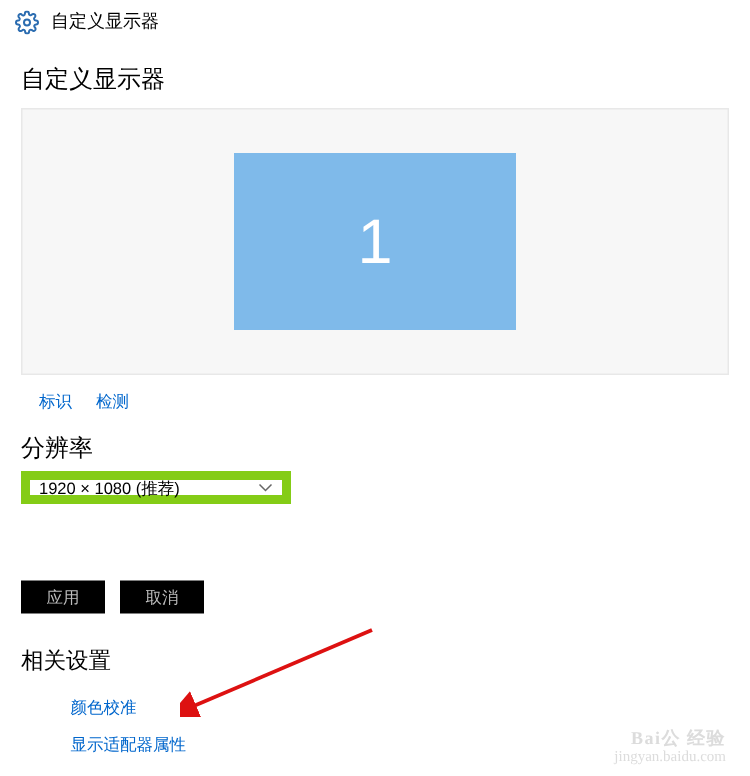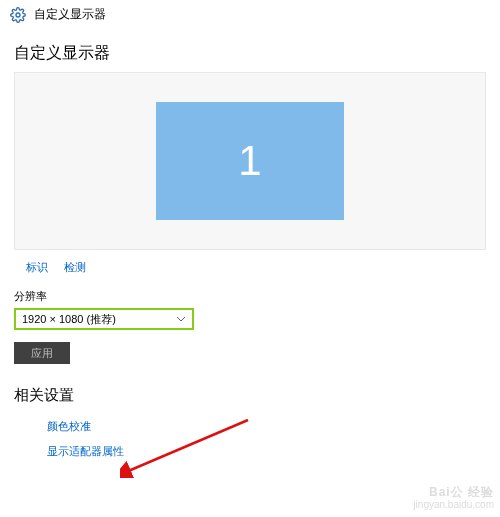--- a/index.html
+++ b/index.html
@@ -51,54 +51,55 @@
     display: flex;
     gap: 16px;
   }
   .link {
     color: #0066cc;
     font-size: 11px;
     cursor: pointer;
   }
   .field-label {
     padding: 14px 18px 4px 14px;
-    font-size: 11px;
+    font-size: 16px;
   }
   .select-wrap {
     padding: 0 14px;
   }
   .select {
     width: 180px;
     height: 22px;
-    border: 2px solid #84cc16;
+    border: 6px solid #84cc16;
     background: #fff;
     display: flex;
     align-items: center;
     justify-content: space-between;
     padding: 0 6px;
     font-size: 11px;
     cursor: pointer;
   }
   .chevron svg { width: 10px; height: 10px; display: block; }
   .btn-row {
     padding: 12px 14px 0 14px;
     display: flex;
     gap: 10px;
   }
   .btn {
     width: 56px;
     height: 22px;
-    background: #404040;
+    background: #000000;
     border: none;
     color: #bdbdbd;
     font-size: 11px;
     display: flex;
     align-items: center;
     justify-content: center;
     cursor: default;
+    margin-top: 39px;
   }
   .related-title {
     font-size: 15px;
     padding: 22px 14px 6px 14px;
     font-family: Liberation Mono, monospace;
   }
   .related-list {
     padding: 0 14px;
   }
   .related-item {
@@ -109,26 +110,27 @@
   .related-item.text { color: #333; }
   .arrow {
     position: absolute;
     left: 120px;
     top: 418px;
     pointer-events: none;
   }
   .arrow svg { width: 130px; height: 60px; }
   .watermark {
     position: absolute;
-    right: 6px;
+    right: 16px;
     bottom: 6px;
     font-size: 10px;
     color: #dcdcdc;
     text-align: right;
     line-height: 1.2;
+    font-family: Liberation Serif, serif;
   }
   .watermark .wm1 { font-size: 12px; font-weight: bold; letter-spacing: 1px; }
 </style>
 </head>
 <body>
 
 <div class="header">
   <span class="gear">
     <svg viewBox="0 0 24 24" fill="none" stroke="#2b6cb0" stroke-width="2">
       <circle cx="12" cy="12" r="3"></circle>
@@ -158,20 +160,21 @@
     <span class="chevron">
       <svg viewBox="0 0 10 10">
           <path d="M1 3 L5 7 L9 3" fill="none" stroke="#666" stroke-width="1"></path>
         </svg>
     </span>
   </div>
 </div>
 
 <div class="btn-row">
   <div class="btn">应用</div>
+  <div class="btn">取消</div>
 </div>
 
 <div class="related-title">相关设置</div>
 <div class="related-list">
   <div class="related-item link">颜色校准</div>
   <div class="related-item link">显示适配器属性</div>
 </div>
 
 <div class="arrow">
   <svg viewBox="0 0 130 60">

